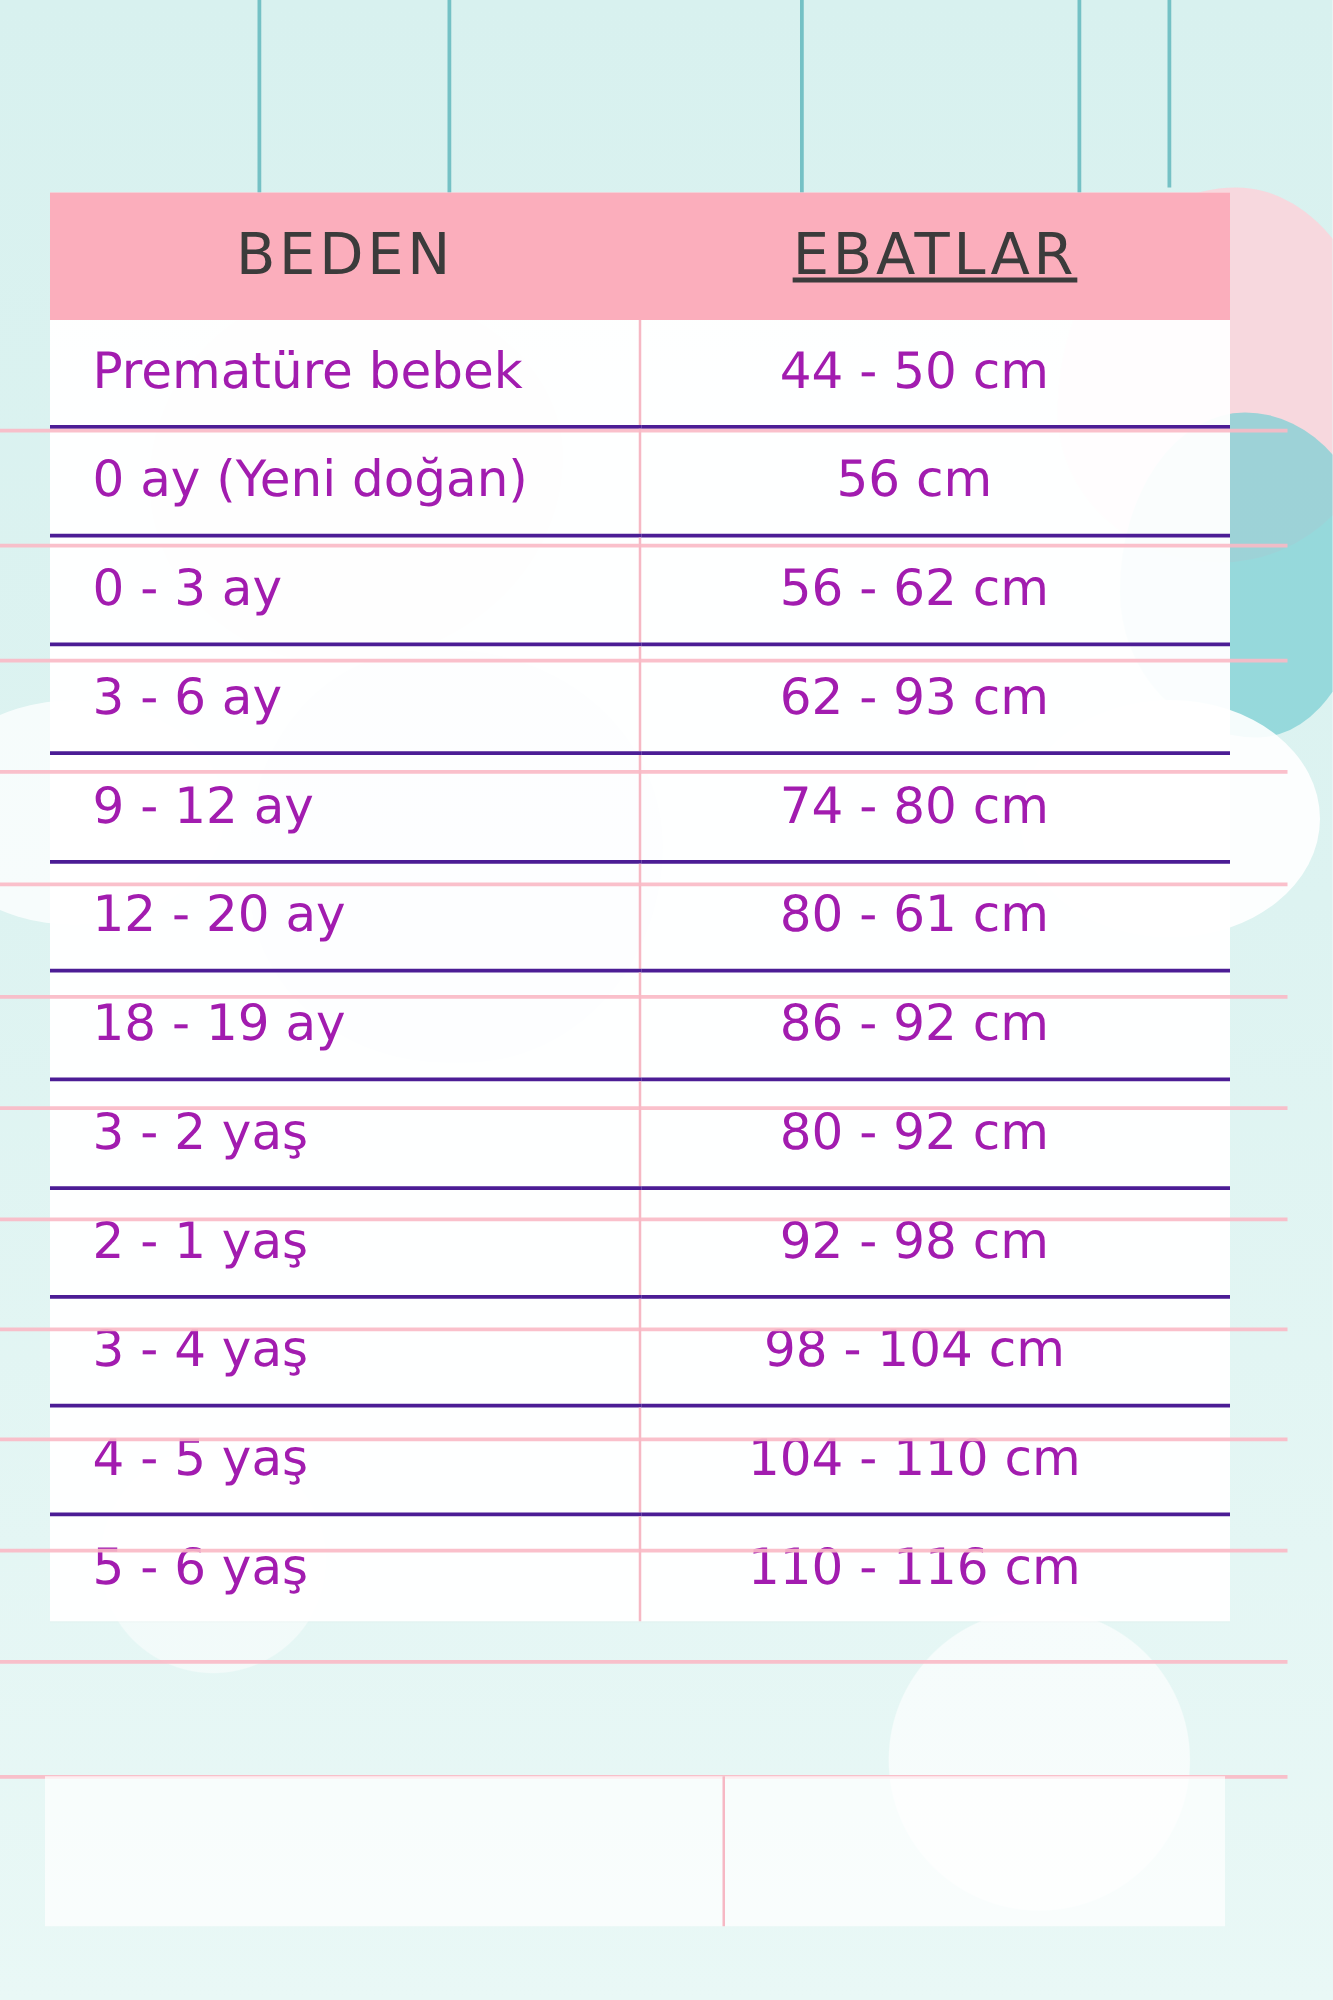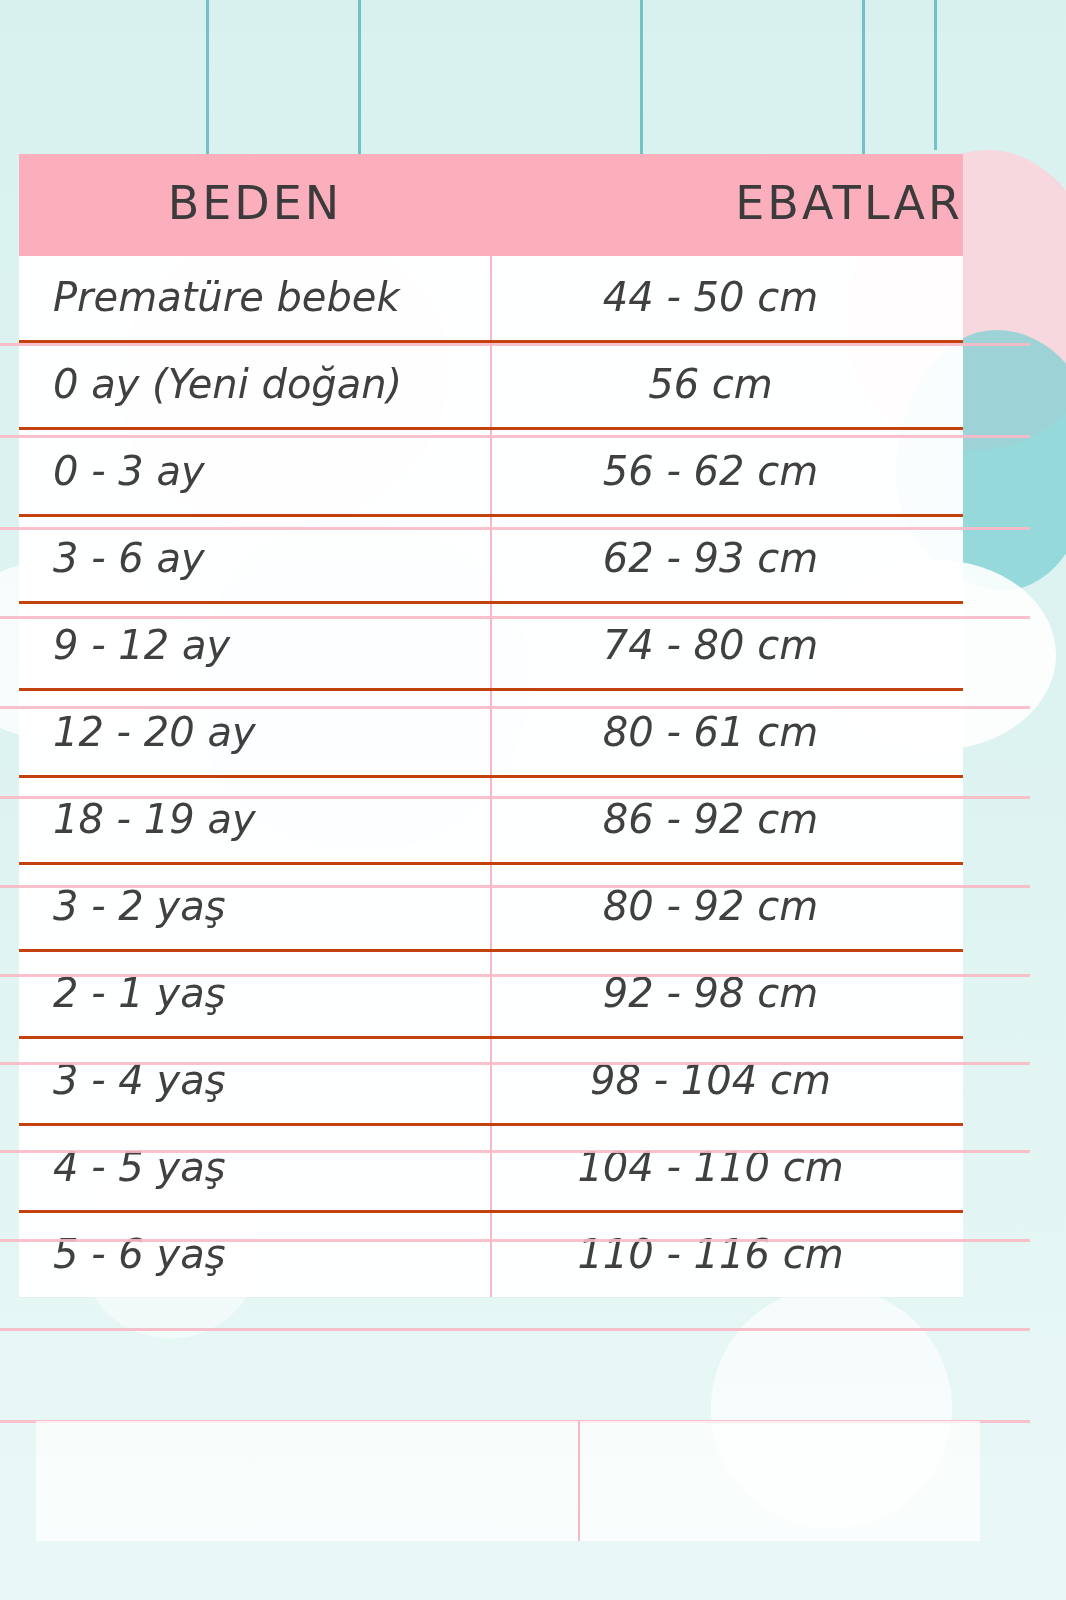--- a/index.html
+++ b/index.html
@@ -77,21 +77,21 @@
     position: absolute;
     top: 0;
     width: 3px;
     background: #63b9bd;
     opacity: .85;
   }
 
   
   .card {
     position: absolute;
-    left: 19px;
+    left: 40px;
     top: 154px;
     width: 944px;
     background: rgba(255,255,255,0.82);
     box-shadow: 0 1px 0 rgba(0,0,0,0.02);
   }
 
   .table {
     width: 100%;
     border-collapse: collapse;
     table-layout: fixed;
@@ -100,40 +100,39 @@
   .head-row th {
     background: #fbaebc;
     color: #3b3b3b;
     font-weight: 400;
     font-size: 46px;
     letter-spacing: 3px;
     padding: 22px 0 26px 0;
     font-family: "DejaVu Sans", sans-serif;
   }
   .head-row th.col-left  { text-align: center; }
-  .head-row th.col-right { text-align: right; }
+  .head-row th.col-right { text-align: center; text-decoration: underline; }
 
   .table td {
     font-size: 40px;
-    color: #404040;
+    color: #a21caf;
     padding: 18px 0 20px 0;
     background: rgba(255,255,255,0.72);
-    font-style: italic;
   }
   td.col-left {
     text-align: left;
     padding-left: 34px;
     border-right: 2px solid #f6b8c4;
   }
   td.col-right {
     text-align: center;
     padding-right: 34px;
   }
   .table tbody tr + tr td {
-    border-top: 3px solid #c2410c;
+    border-top: 3px solid #4c1d95;
   }
 
   
   .rule {
     position: absolute;
     height: 3px;
     background: #f9b9c5;
     left: -36px;
     width: 1066px;
     opacity: .9;

